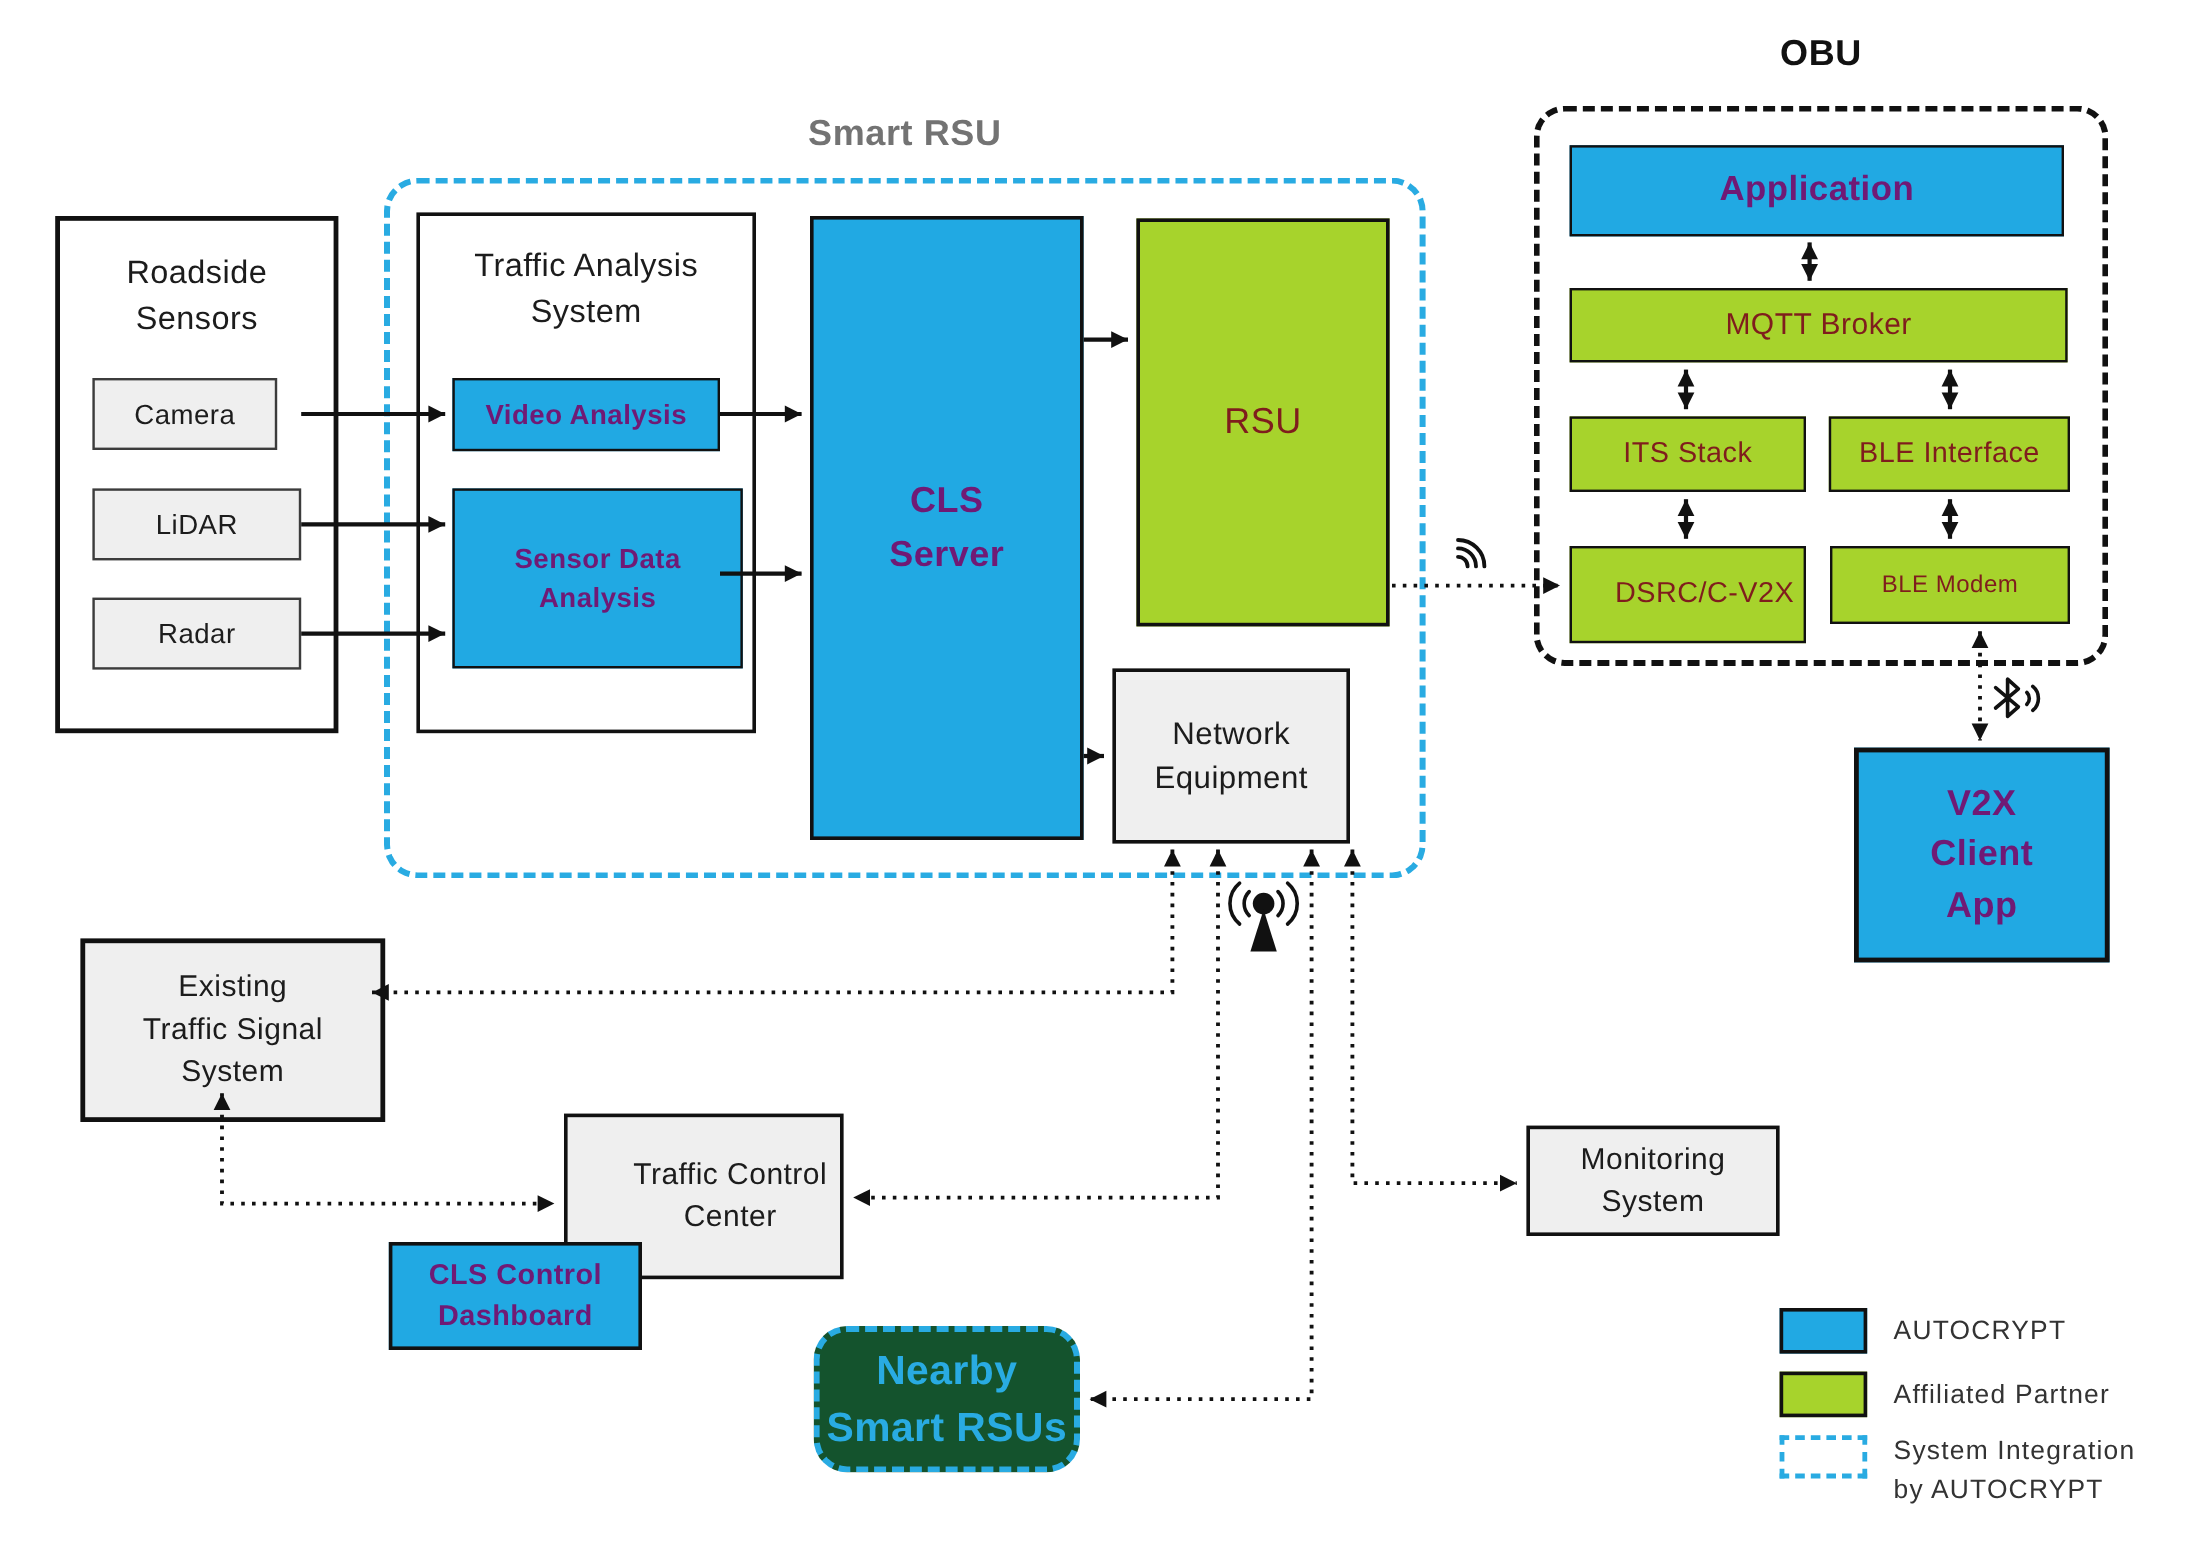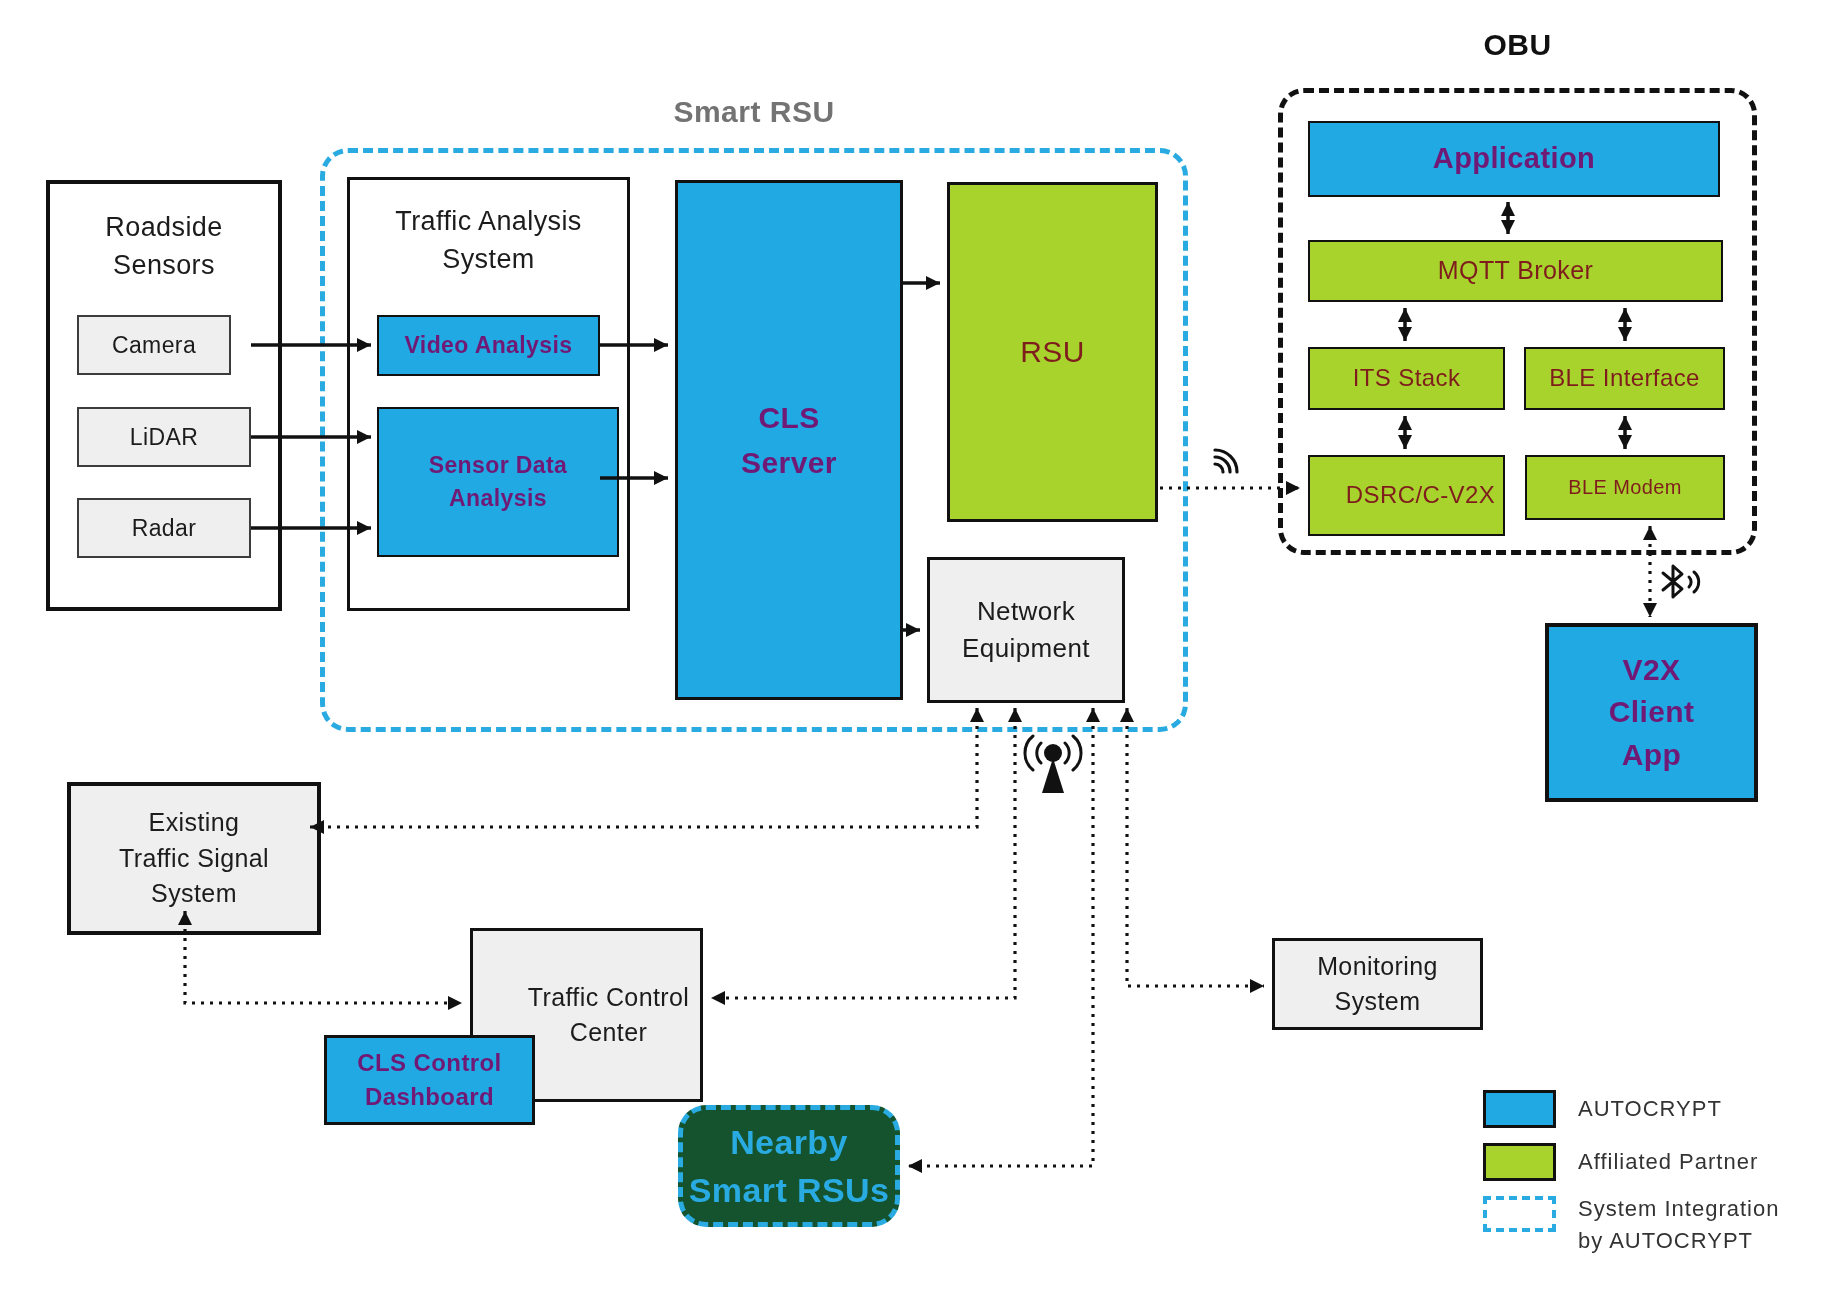--- a/index.html
+++ b/index.html
@@ -65,21 +65,21 @@
   <div class="box fill-green bd-thin z10" style="left:1308px; top:455px; width:197px; height:81px; font-size:24px; border-color:#111;padding-left:28px;">DSRC/C-V2X</div>
   <div class="box fill-green bd-thin z10" style="left:1525px; top:455px; width:200px; height:65px; font-size:20px; border-color:#111;">BLE Modem</div>
 
   <div class="box fill-blue bd-thick z10" style="left:1545px; top:623px; width:213px; height:179px; font-size:30px; line-height:1.42;">V2X
 Client
 App</div>
 
   <div class="box fill-gray bd-thick z10" style="left:67px; top:750px; width:254px; height:153px; font-size:25px;margin-top:32px;">Existing
 Traffic Signal
 System</div>
-  <div class="box fill-gray bd-med z10" style="left:470px; top:928px; width:233px; height:174px; font-size:25px;padding-left:44px;">Traffic Control
+  <div class="box fill-gray bd-med z10" style="left:470px; top:928px; width:233px; height:138px; font-size:25px;padding-left:44px;">Traffic Control
 Center</div>
   <div class="box fill-blue bd-med z20" style="left:324px; top:1035px; width:211px; height:90px; font-size:24px;">CLS Control
 Dashboard</div>
   <div class="box dash-blue z10" style="left:678px; top:1105px; width:222px; height:122px; font-size:34px; font-weight:bold; color:#29abe2; background:#14532d;">Nearby
 Smart RSUs</div>
   <div class="box fill-gray bd-med z10" style="left:1272px; top:938px; width:211px; height:92px; font-size:25px;">Monitoring
 System</div>
 
   <div class="box fill-blue bd-med z10" style="left:1483px; top:1090px; width:73px; height:38px;"></div>
   <div class="legend-label" style="left:1578px; top:1090px; height:38px;">AUTOCRYPT</div>

